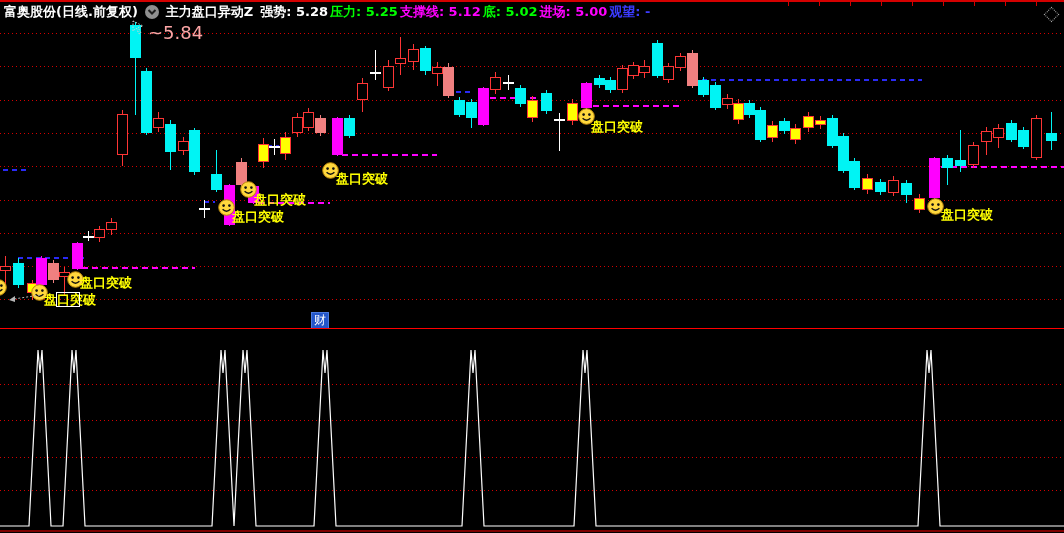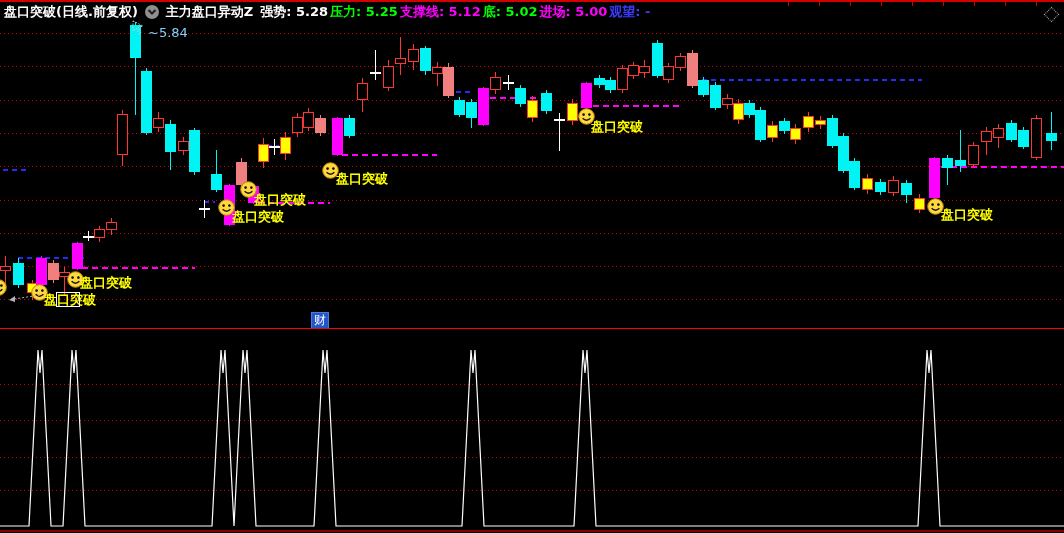--- a/index.html
+++ b/index.html
@@ -22,21 +22,21 @@
           background-image:repeating-linear-gradient(to right,#d40000 0 1px,transparent 1px 4px);}
   .dash-m{position:absolute;height:2px;
           background-image:repeating-linear-gradient(to right,#ff00ff 0 6px,transparent 6px 10px);}
   .dash-b{position:absolute;height:2px;
           background-image:repeating-linear-gradient(to right,#2a2af5 0 5px,transparent 5px 9px);}
   .wick{position:absolute;width:1px;}
   .body{position:absolute;}
   .sig-label{position:absolute;color:#ffff00;font-size:13px;font-weight:bold;line-height:13px;white-space:nowrap;}
   .smiley{position:absolute;width:17px;height:17px;}
   .whitebox{position:absolute;border:1px solid #fff;background:transparent;}
-  .hi-label{position:absolute;color:#7dd3fc;font-size:13px;line-height:13px;}
+  .hi-label{position:absolute;color:#fca5a5;font-size:18px;line-height:13px;}
   .badge{position:absolute;background:#2356c9;color:#fff;font-size:12px;line-height:13px;
          padding:1px 2px;border:1px solid #4a7ae0;}
   .divider{position:absolute;left:0;top:328px;width:1064px;height:1px;background:#ff0000;}
   .bottomline{position:absolute;left:0;top:530px;width:1064px;height:2px;background:#7e0000;}
   .subheader{position:absolute;left:5px;top:331px;display:flex;align-items:center;gap:7px;}
   .subheader span{font-size:13px;color:#ffffff;font-weight:bold;white-space:nowrap;}
   #fx-layer{position:absolute;left:0;top:0;width:1064px;height:533px;pointer-events:none;}
 </style>
 </head>
 <body>
@@ -297,21 +297,21 @@
           <circle cx="11.4" cy="6.6" r="1.3" fill="#111"></circle>
           <path d="M4.6 10.3 Q8.5 14 12.4 10.3" stroke="#111" stroke-width="1.4" fill="none"></path>
         </svg></div>
       <div class="sig-label" style="left: 941px; top: 208px; position: absolute;">盘口突破</div>
       <div class="whitebox" style="left: 56px; top: 292px; width: 22px; height: 13px; position: absolute;"></div>
       <div class="hi-label" style="left: 148px; top: 26px; position: absolute;">~5.84</div>
       <div class="badge" style="left: 311px; top: 312px; position: absolute;">财</div>
     </div>
 
   <div class="topbar">
-    <span class="t-stock">盘口突破(日线.前复权)</span>
+    <span class="t-stock">富奥股份(日线.前复权)</span>
     <span class="cicon">
       <svg width="10" height="8" viewBox="0 0 10 8">
         <polyline points="1.5,2 5,5.5 8.5,2" fill="none" stroke="#1d1d1d" stroke-width="2"></polyline>
       </svg>
     </span>
     <span class="t-ind">主力盘口异动Z</span>
     <span id="topbar-fields"><span style="color: rgb(255, 255, 255); font-weight: bold; margin-right: 2px;">强势: 5.28</span><span style="color: rgb(0, 255, 0); font-weight: bold; margin-right: 2px;">压力: 5.25</span><span style="color: rgb(255, 0, 255); font-weight: bold; margin-right: 2px;">支撑线: 5.12</span><span style="color: rgb(0, 255, 0); font-weight: bold; margin-right: 2px;">底: 5.02</span><span style="color: rgb(255, 0, 255); font-weight: bold; margin-right: 2px;">进场: 5.00</span><span style="color: rgb(59, 59, 255); font-weight: bold; margin-right: 2px;">观望: -</span></span>
   </div>
   <div id="topbar-ticks">
       <div class="tick" style="left: 788px; position: absolute;"></div>

